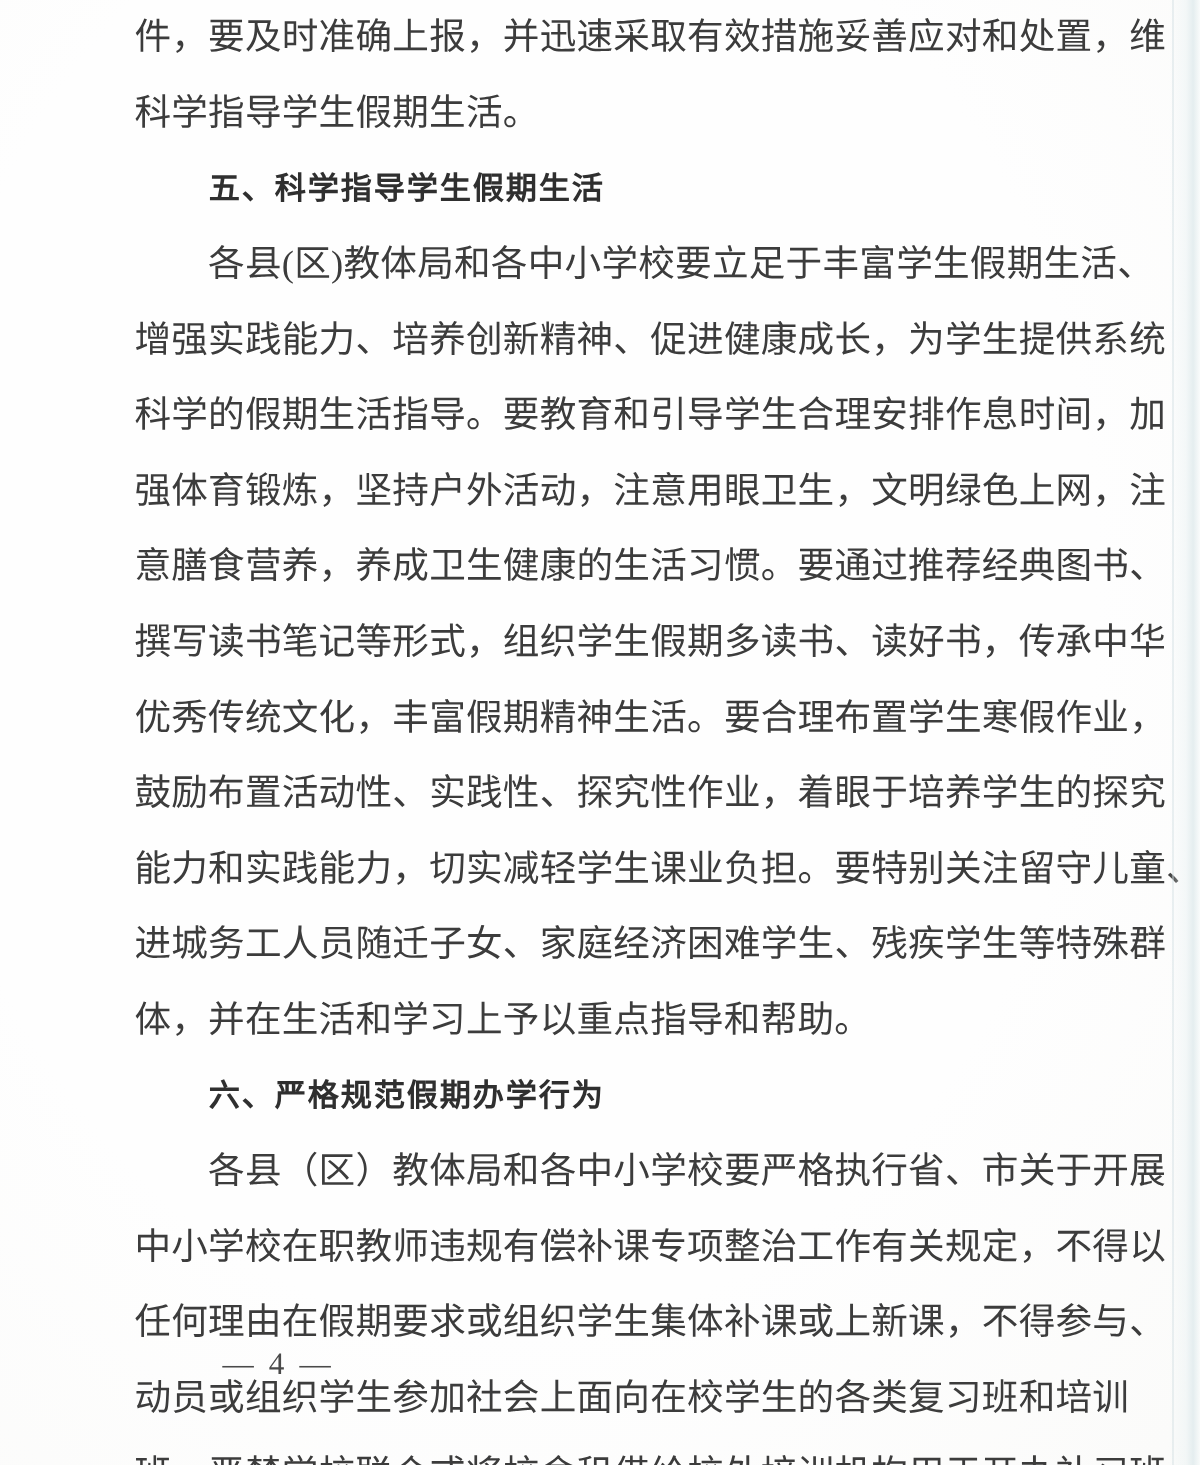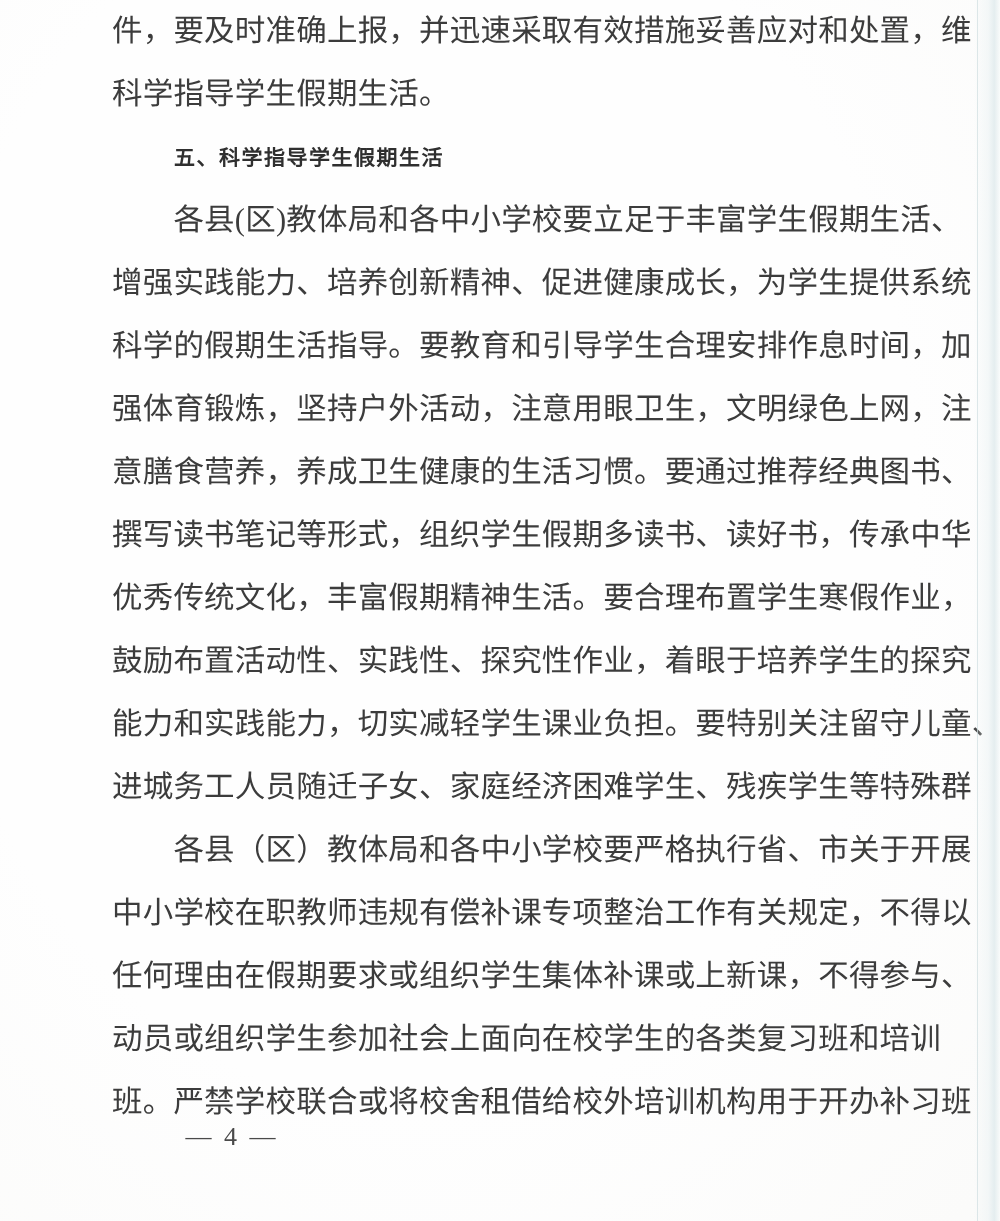--- a/index.html
+++ b/index.html
@@ -73,21 +73,21 @@
   }
   .doc-line.justify > span {
     display: inline-block;
   }
   .doc-line.last {
     display: block;
   }
 
   .heading {
     color: #2f2f2f;
-    font-size: 21px;
+    font-size: 26px;
     line-height: 63px;
     font-weight: 700;
     font-family: "Liberation Sans", "DejaVu Sans", sans-serif;
     letter-spacing: 1.5px;
     padding-left: 62px;
     white-space: nowrap;
   }
 
   .para {
     margin: 0;
@@ -449,21 +449,23 @@
             <span>、</span>
             <span>残</span>
             <span>疾</span>
             <span>学</span>
             <span>生</span>
             <span>等</span>
             <span>特</span>
             <span>殊</span>
             <span>群</span>
           </div>
+          <div class="doc-line last">体，并在生活和学习上予以重点指导和帮助。</div>
         </div>
+        <div class="heading">六、严格规范假期办学行为</div>
         <div class="para">
           <div class="doc-line justify">
             <span>　</span>
             <span>　</span>
             <span>各</span>
             <span>县</span>
             <span>（</span>
             <span>区</span>
             <span>）</span>
             <span>教</span>

